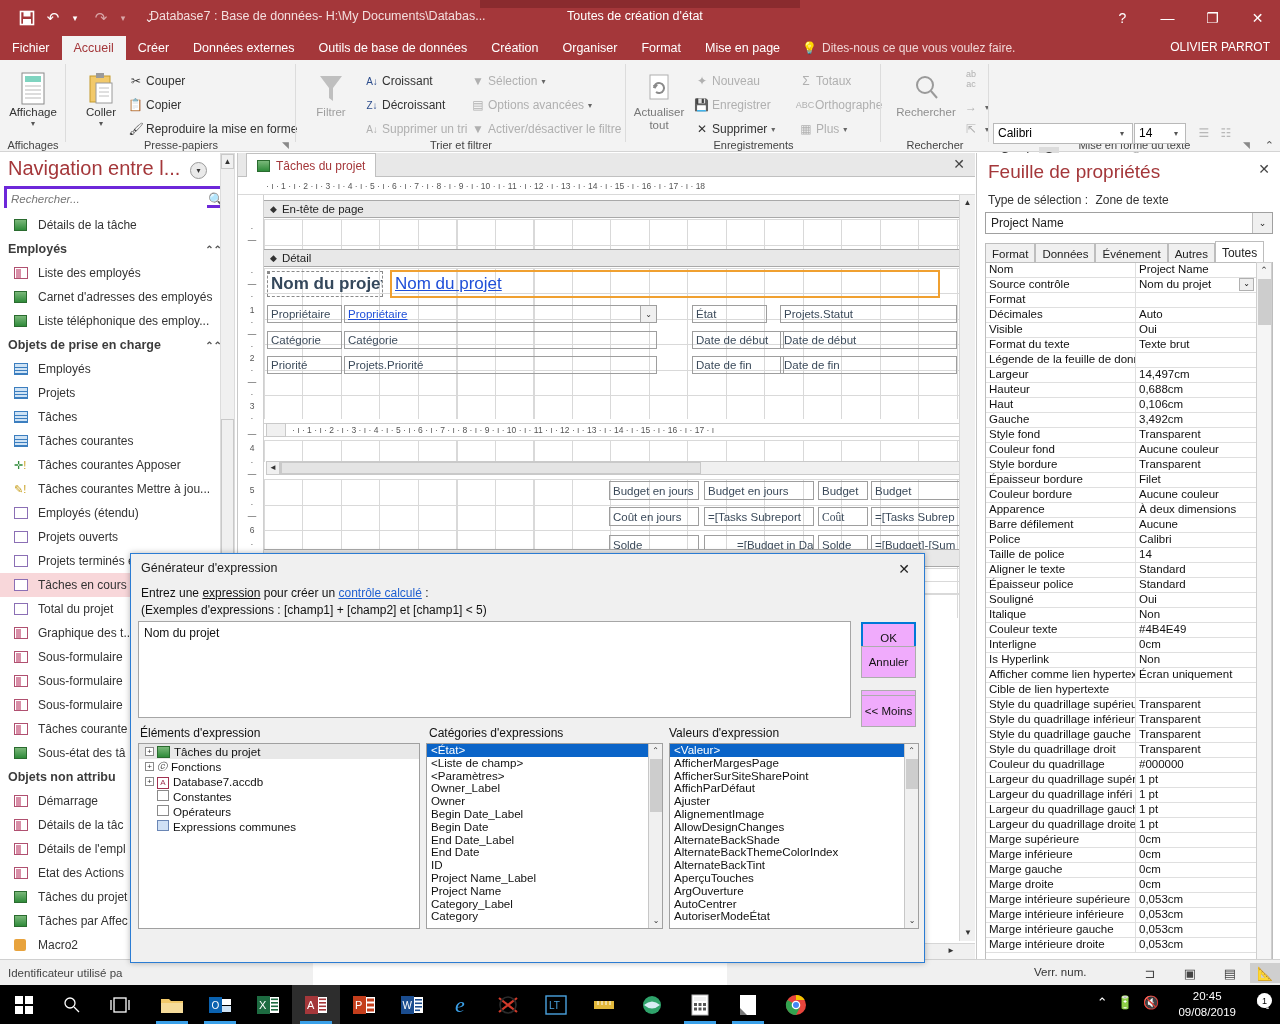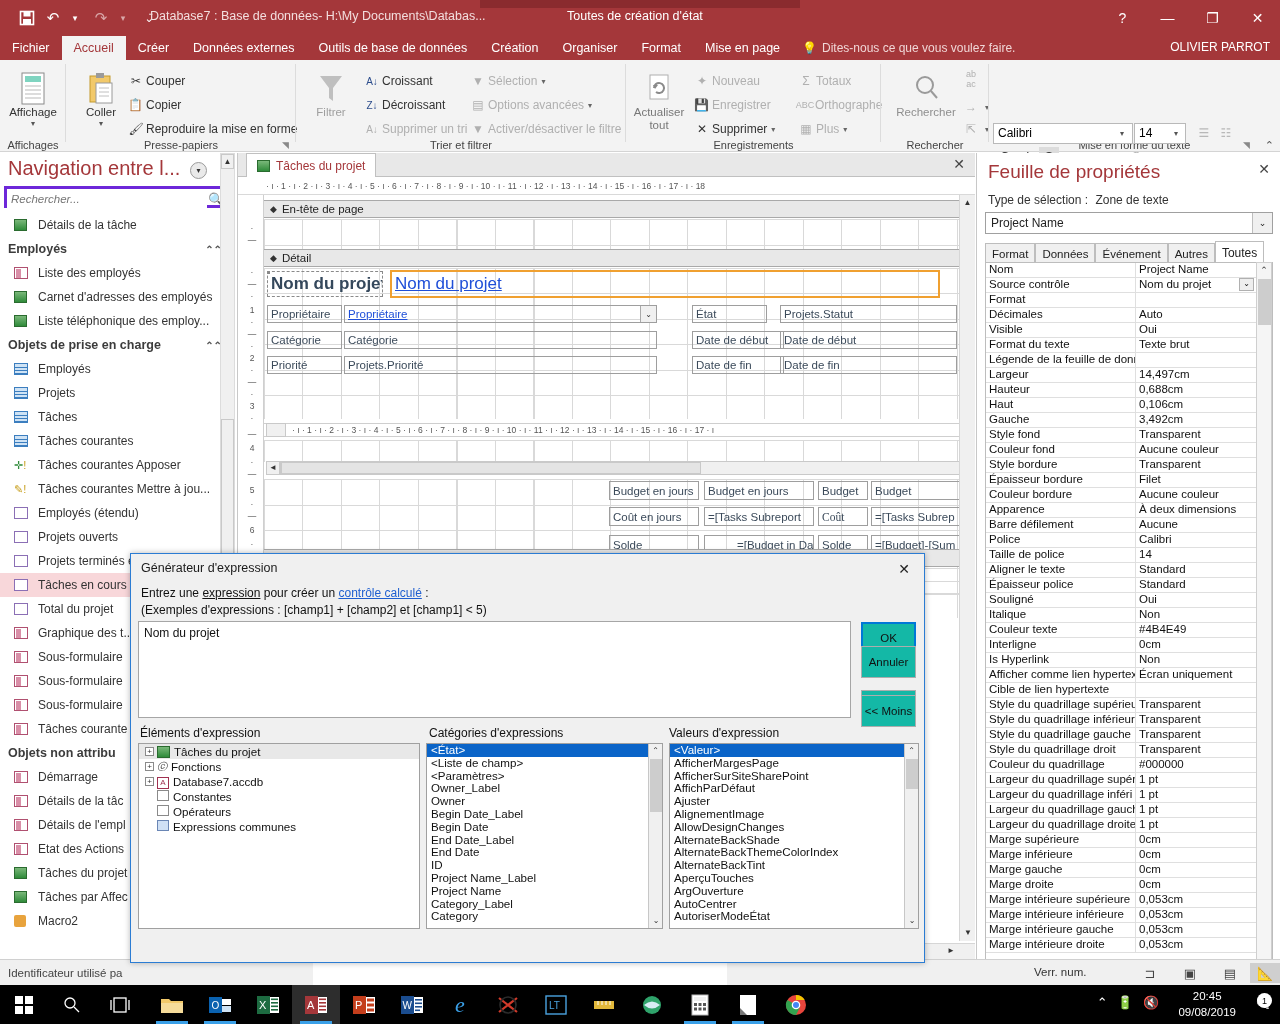--- a/index.html
+++ b/index.html
@@ -189,21 +189,21 @@
   
   .exprdlg { position:absolute; left:130px; top:553px; width:795px; height:410px;
      background:#f0f0f0; border:1px solid #2b7cd3; box-shadow:0 0 6px rgba(0,0,0,.28); }
   .ed-title { position:absolute; left:10px; top:7px; font-size:12.5px; color:#1a1a1a; }
   .ed-close { position:absolute; right:6px; top:4px; width:28px; height:22px; display:flex; align-items:center; justify-content:center; font-size:14px; color:#222; }
   .ed-instr { position:absolute; left:10px; top:32px; font-size:12px; color:#111; }
   .ed-link { color:#1f5fd0; text-decoration:underline; }
   .ed-exam { position:absolute; left:10px; top:49px; font-size:12px; color:#111; }
   .ed-text { position:absolute; left:7px; top:67px; width:713px; height:97px; background:#fff; border:1px solid #a6a6a6;
      font-size:12px; color:#111; padding:4px 5px; }
-  .ed-btn { position:absolute; left:730px; width:55px; height:32px; background:#14b8a6; border:1px solid #adadad;
+  .ed-btn { position:absolute; left:730px; width:55px; height:32px; background:#f0abfc; border:1px solid #adadad;
      font-size:11.5px; color:#111; display:flex; align-items:center; justify-content:center; }
   .ed-btn.primary { border:2px solid #0078d7; }
   .ed-collabel { position:absolute; font-size:12px; color:#111; }
   .ed-pane { position:absolute; background:#fff; border:1px solid #a0a0a0; overflow:hidden; }
   .ed-list-item { height:12.8px; font-size:11.6px; color:#111; padding-left:4px; white-space:nowrap; line-height:12.8px; }
   .ed-list-item.sel { background:#0a64c8; color:#fff; }
   .ed-vscroll { position:absolute; top:0; right:0; width:14px; height:100%; background:#f0f0f0; border-left:1px solid #c7c7c7; }
   .ed-vscroll .ab { height:14px; text-align:center; font-size:8px; line-height:13px; color:#333; }
   .ed-vscroll .th { position:absolute; left:1px; width:12px; background:#cdcdcd; }
   .ed-tree-item { display:flex; align-items:center; height:15px; font-size:11.6px; color:#111; white-space:nowrap; }
@@ -598,20 +598,26 @@
         <span class="ni-icon">
             <span class="ic ic-form"></span>
           </span>
         <span>Sous-formulaire</span>
       </div>
       <div class="nav-item">
         <span class="ni-icon">
             <span class="ic ic-form"></span>
           </span>
         <span>Tâches courante</span>
+      </div>
+      <div class="nav-item">
+        <span class="ni-icon">
+            <span class="ic ic-report"></span>
+          </span>
+        <span>Sous-état des tâ</span>
       </div>
       <div class="nav-group">
         <span>Objets non attribu</span>
       </div>
       <div class="nav-item">
         <span class="ni-icon">
             <span class="ic ic-form"></span>
           </span>
         <span>Démarrage</span>
       </div>

